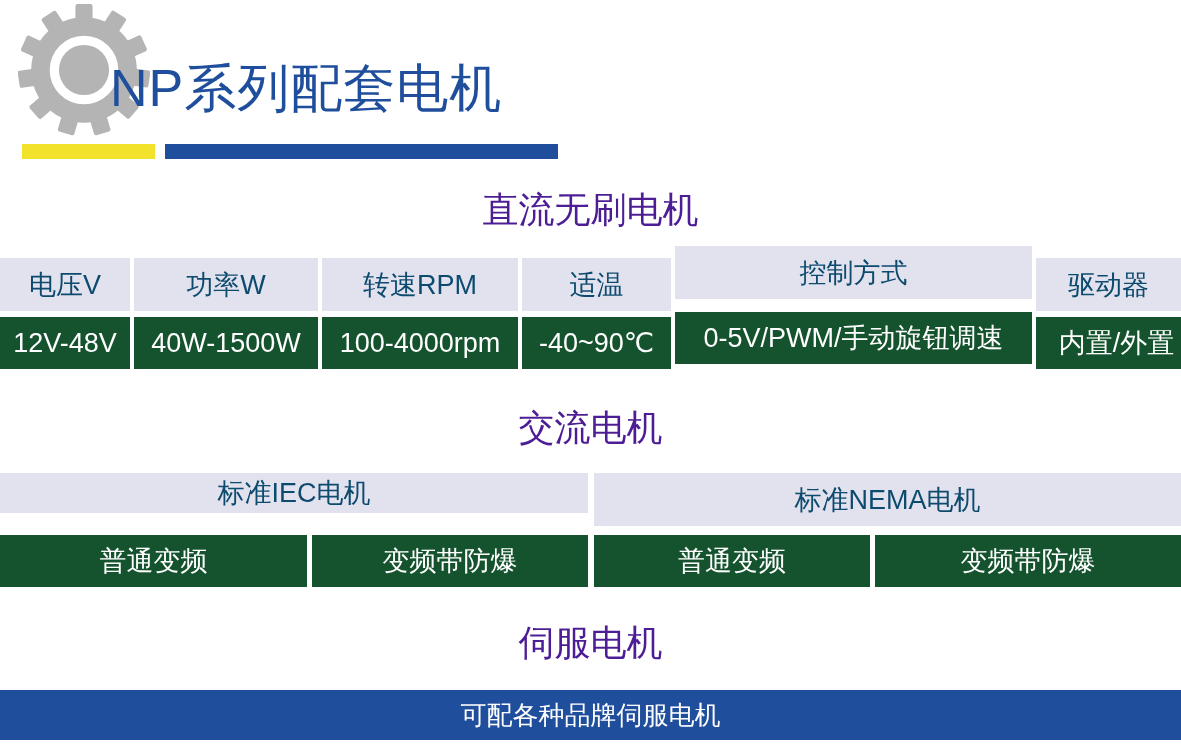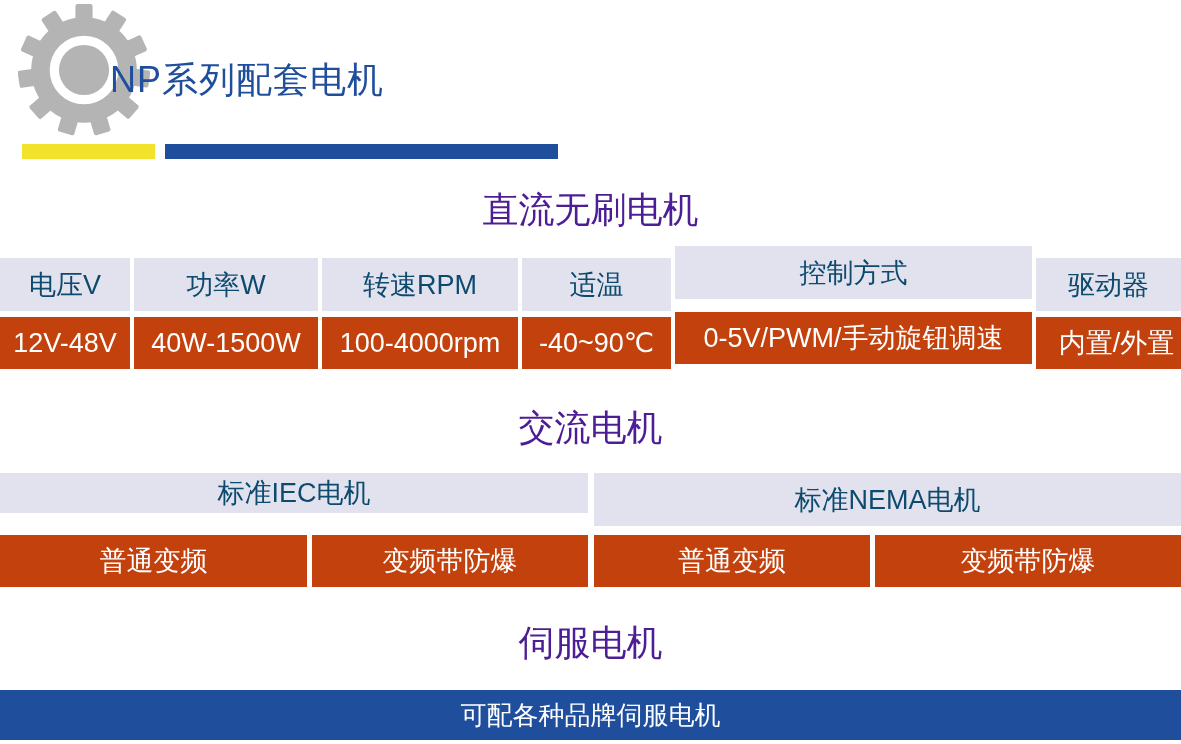--- a/index.html
+++ b/index.html
@@ -22,21 +22,21 @@
     width: 1181px; height: 175px;
   }
   #gear-icon-wrap {
     position: absolute;
     left: 18px; top: 4px;
     width: 132px; height: 132px;
   }
   #brand-title {
     position: absolute;
     left: 110px; top: 62px;
-    font-size: 36px;
+    font-size: 52px;
     line-height: 1;
     color: #1f4e9c;
     letter-spacing: 1px;
     white-space: nowrap;
     text-align: center;
   }
   #rule-yellow {
     position: absolute;
     left: 22px; top: 144px;
     width: 133px; height: 15px;
@@ -72,21 +72,21 @@
     justify-content: center;
     white-space: nowrap;
     overflow: hidden;
   }
   .cell-head {
     background: #e2e1ee;
     color: #0c4a6e;
     font-size: 27px;
   }
   .cell-body {
-    background: #c2410c;
+    background: #14532d;
     color: #ffffff;
     font-size: 27px;
   }
   .cell-head-ac { font-size: 27px; }
   .cell-body-ac { font-size: 27px; }
 
   
   #servo-bar {
     position: absolute;
     left: 0; top: 690px;

